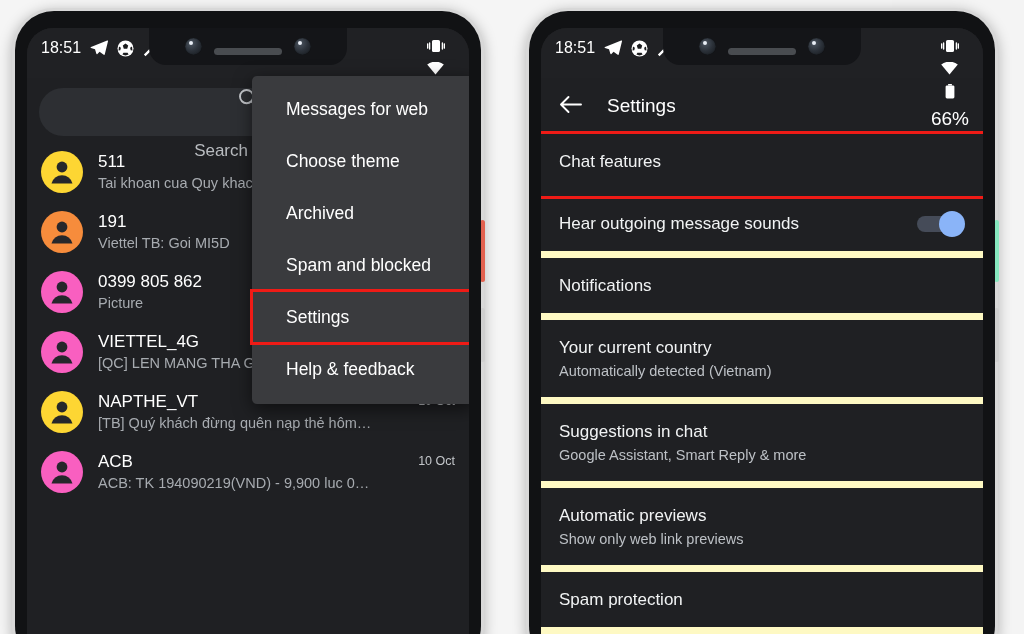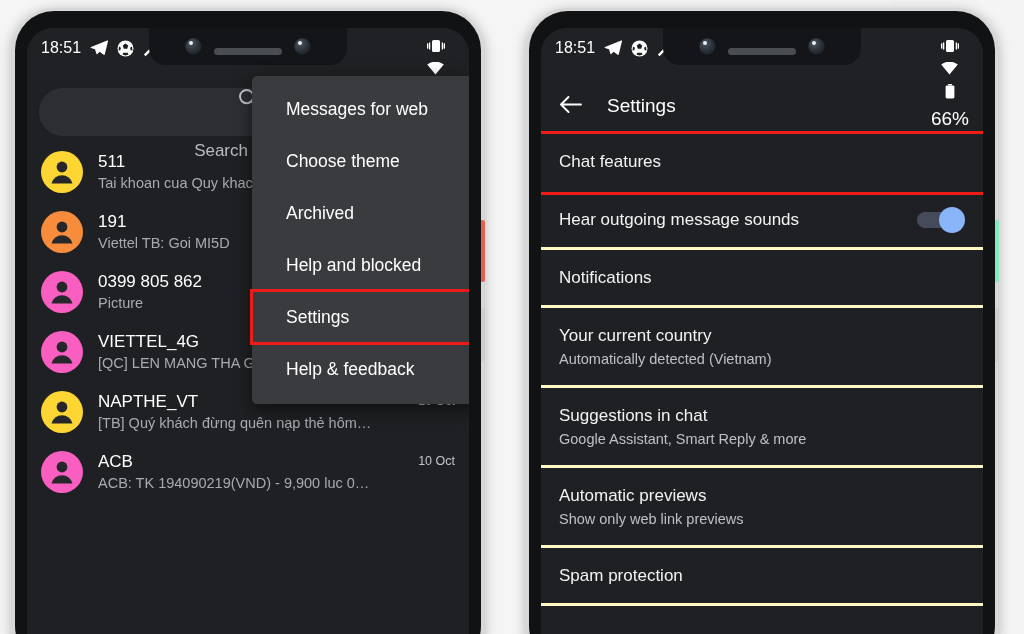--- a/index.html
+++ b/index.html
@@ -158,21 +158,21 @@
   
   .settings-topbar {
     display: flex; align-items: center; gap: 25px;
     height: 56px; padding: 0 18px;
     background: #1f2023;
   }
   .settings-title { color: #fff; font-size: 19px; }
   .set-row {
     position: relative;
     padding: 15px 18px;
-    border-bottom: 3px solid #fef9c3;
+    border-bottom: 7px solid #fef9c3;
     display: flex; align-items: center;
   }
   .set-col { flex: 1; min-width: 0; }
   .set-title { color: #f1f3f4; font-size: 17px; line-height: 25px; }
   .set-sub   { color: #bdc1c6; font-size: 14.5px; line-height: 22px; }
   .set-row.boxed {
     outline: 3px solid #ef1b16;
     border-bottom-color: transparent;
   }
   .switch {
@@ -341,21 +341,21 @@
                 <div class="convo-snip">ACB: TK 194090219(VND) - 9,900 luc 0…</div>
               </div>
               <div class="convo-date">10 Oct</div>
             </div>
           </div>
 
         <div class="menu">
             <div class="menu-item">Messages for web</div>
             <div class="menu-item">Choose theme</div>
             <div class="menu-item">Archived</div>
-            <div class="menu-item">Help and blocked</div>
+            <div class="menu-item">Spam and blocked</div>
             <div class="menu-item highlight">Settings</div>
             <div class="menu-item">Help &amp; feedback</div>
           </div>
 
       </div>
     </div>
   </div>
 
   <div class="phone right">
     <div class="side-btn power-mint"></div>

